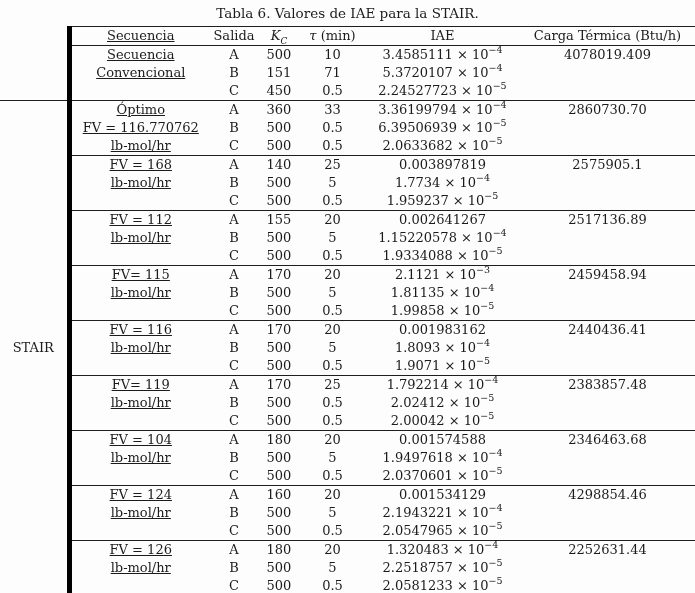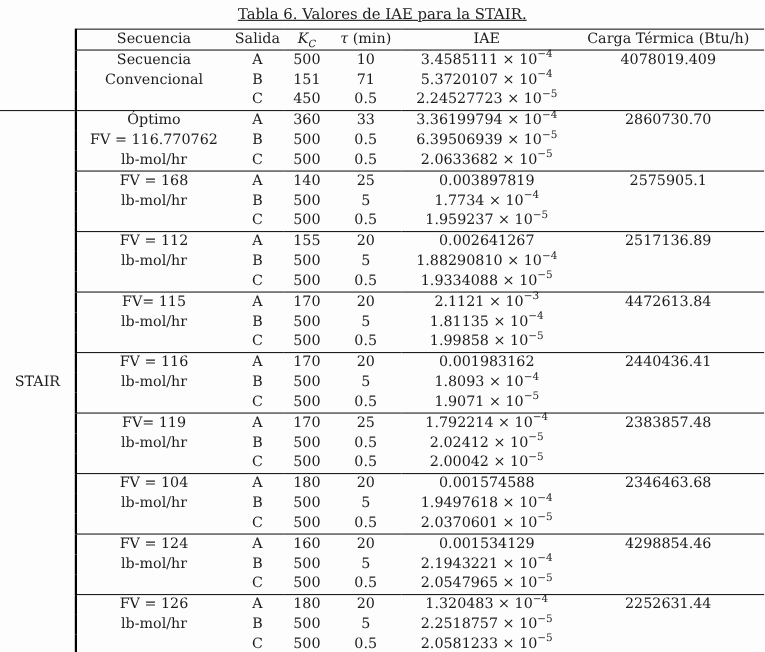--- a/index.html
+++ b/index.html
@@ -12,41 +12,40 @@
     font-family: "DejaVu Serif", "Liberation Serif", serif;
     overflow: hidden;
   }
   .title {
     text-align: center;
     font-size: 13.5px;
     line-height: 22px;
     height: 24px;
     padding-top: 2px;
     white-space: nowrap;
-    text-decoration: underline;
   }
   table.iae {
     border-collapse: collapse;
     table-layout: fixed;
     width: 695px;
   }
   table.iae td {
     height: 18px;
     padding: 0;
     margin: 0;
     text-align: center;
     vertical-align: middle;
     font-size: 13px;
     line-height: 18px;
     white-space: nowrap;
     overflow: visible;
   }
   .bt { border-top: 1px solid #1e1e1e; }
   .bb { border-bottom: 1px solid #1e1e1e; }
-  .bl { border-left: 2px solid #000000; }
+  .bl { border-left: 5px solid #000000; text-decoration: underline; }
   td.gcol { vertical-align: middle; font-size: 13px; }
   i.mathit { font-style: italic; }
   sub.kcsub { font-size: 9px; font-style: italic; line-height: 0; }
   sup.exp { font-size: 9.5px; line-height: 0; position: relative; top: -1px; }
   .mant, .times { display: inline; margin-top: 12px; }
 </style>
 </head>
 <body>
 
 <div class="page">
@@ -152,38 +151,38 @@
           <td>155</td>
           <td>20</td>
           <td><span class="mant">0.002641267</span></td>
           <td>2517136.89</td>
         </tr>
         <tr>
           <td class="bl">lb-mol/hr</td>
           <td>B</td>
           <td>500</td>
           <td>5</td>
-          <td><span class="mant">1.88290810</span><span class="times"> × 10</span><sup class="exp">−4</sup></td>
+          <td><span class="mant">1.15220578</span><span class="times"> × 10</span><sup class="exp">−4</sup></td>
           <td></td>
         </tr>
         <tr>
           <td class="bl bb"></td>
           <td class="bb">C</td>
           <td class="bb">500</td>
           <td class="bb">0.5</td>
           <td class="bb"><span class="mant">1.9334088</span><span class="times"> × 10</span><sup class="exp">−5</sup></td>
           <td class="bb"></td>
         </tr>
         <tr>
           <td class="bl">FV= 115</td>
           <td>A</td>
           <td>170</td>
           <td>20</td>
           <td><span class="mant">2.1121</span><span class="times"> × 10</span><sup class="exp">−3</sup></td>
-          <td>4472613.84</td>
+          <td>2459458.94</td>
         </tr>
         <tr>
           <td class="bl">lb-mol/hr</td>
           <td>B</td>
           <td>500</td>
           <td>5</td>
           <td><span class="mant">1.81135</span><span class="times"> × 10</span><sup class="exp">−4</sup></td>
           <td></td>
         </tr>
         <tr>

